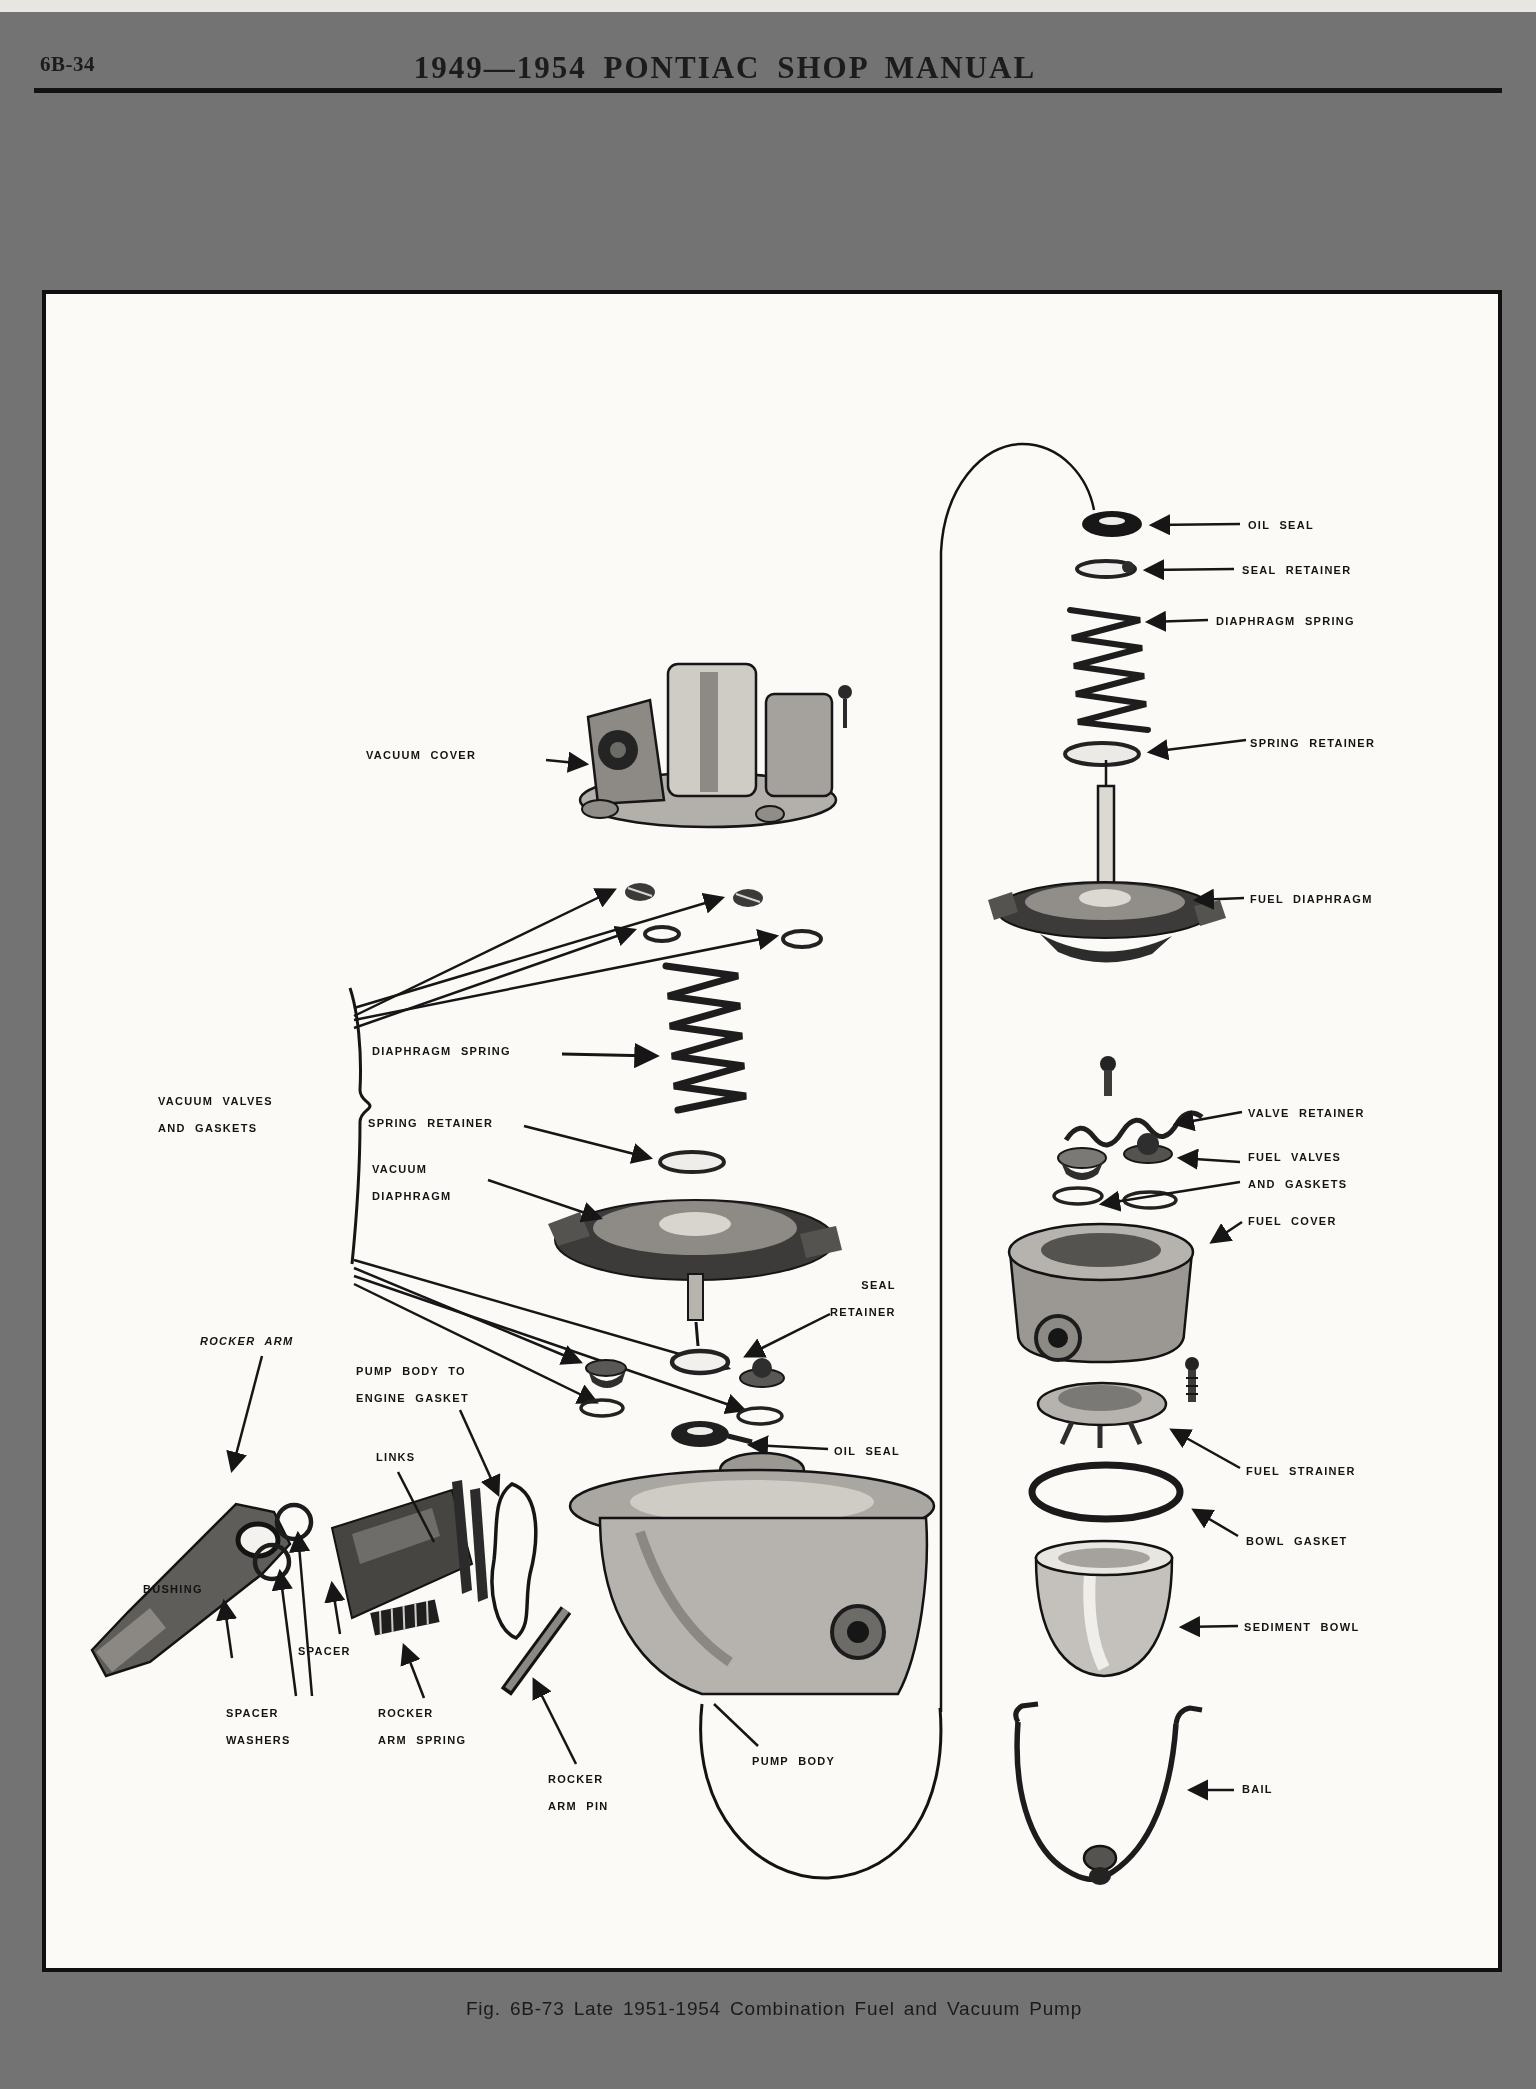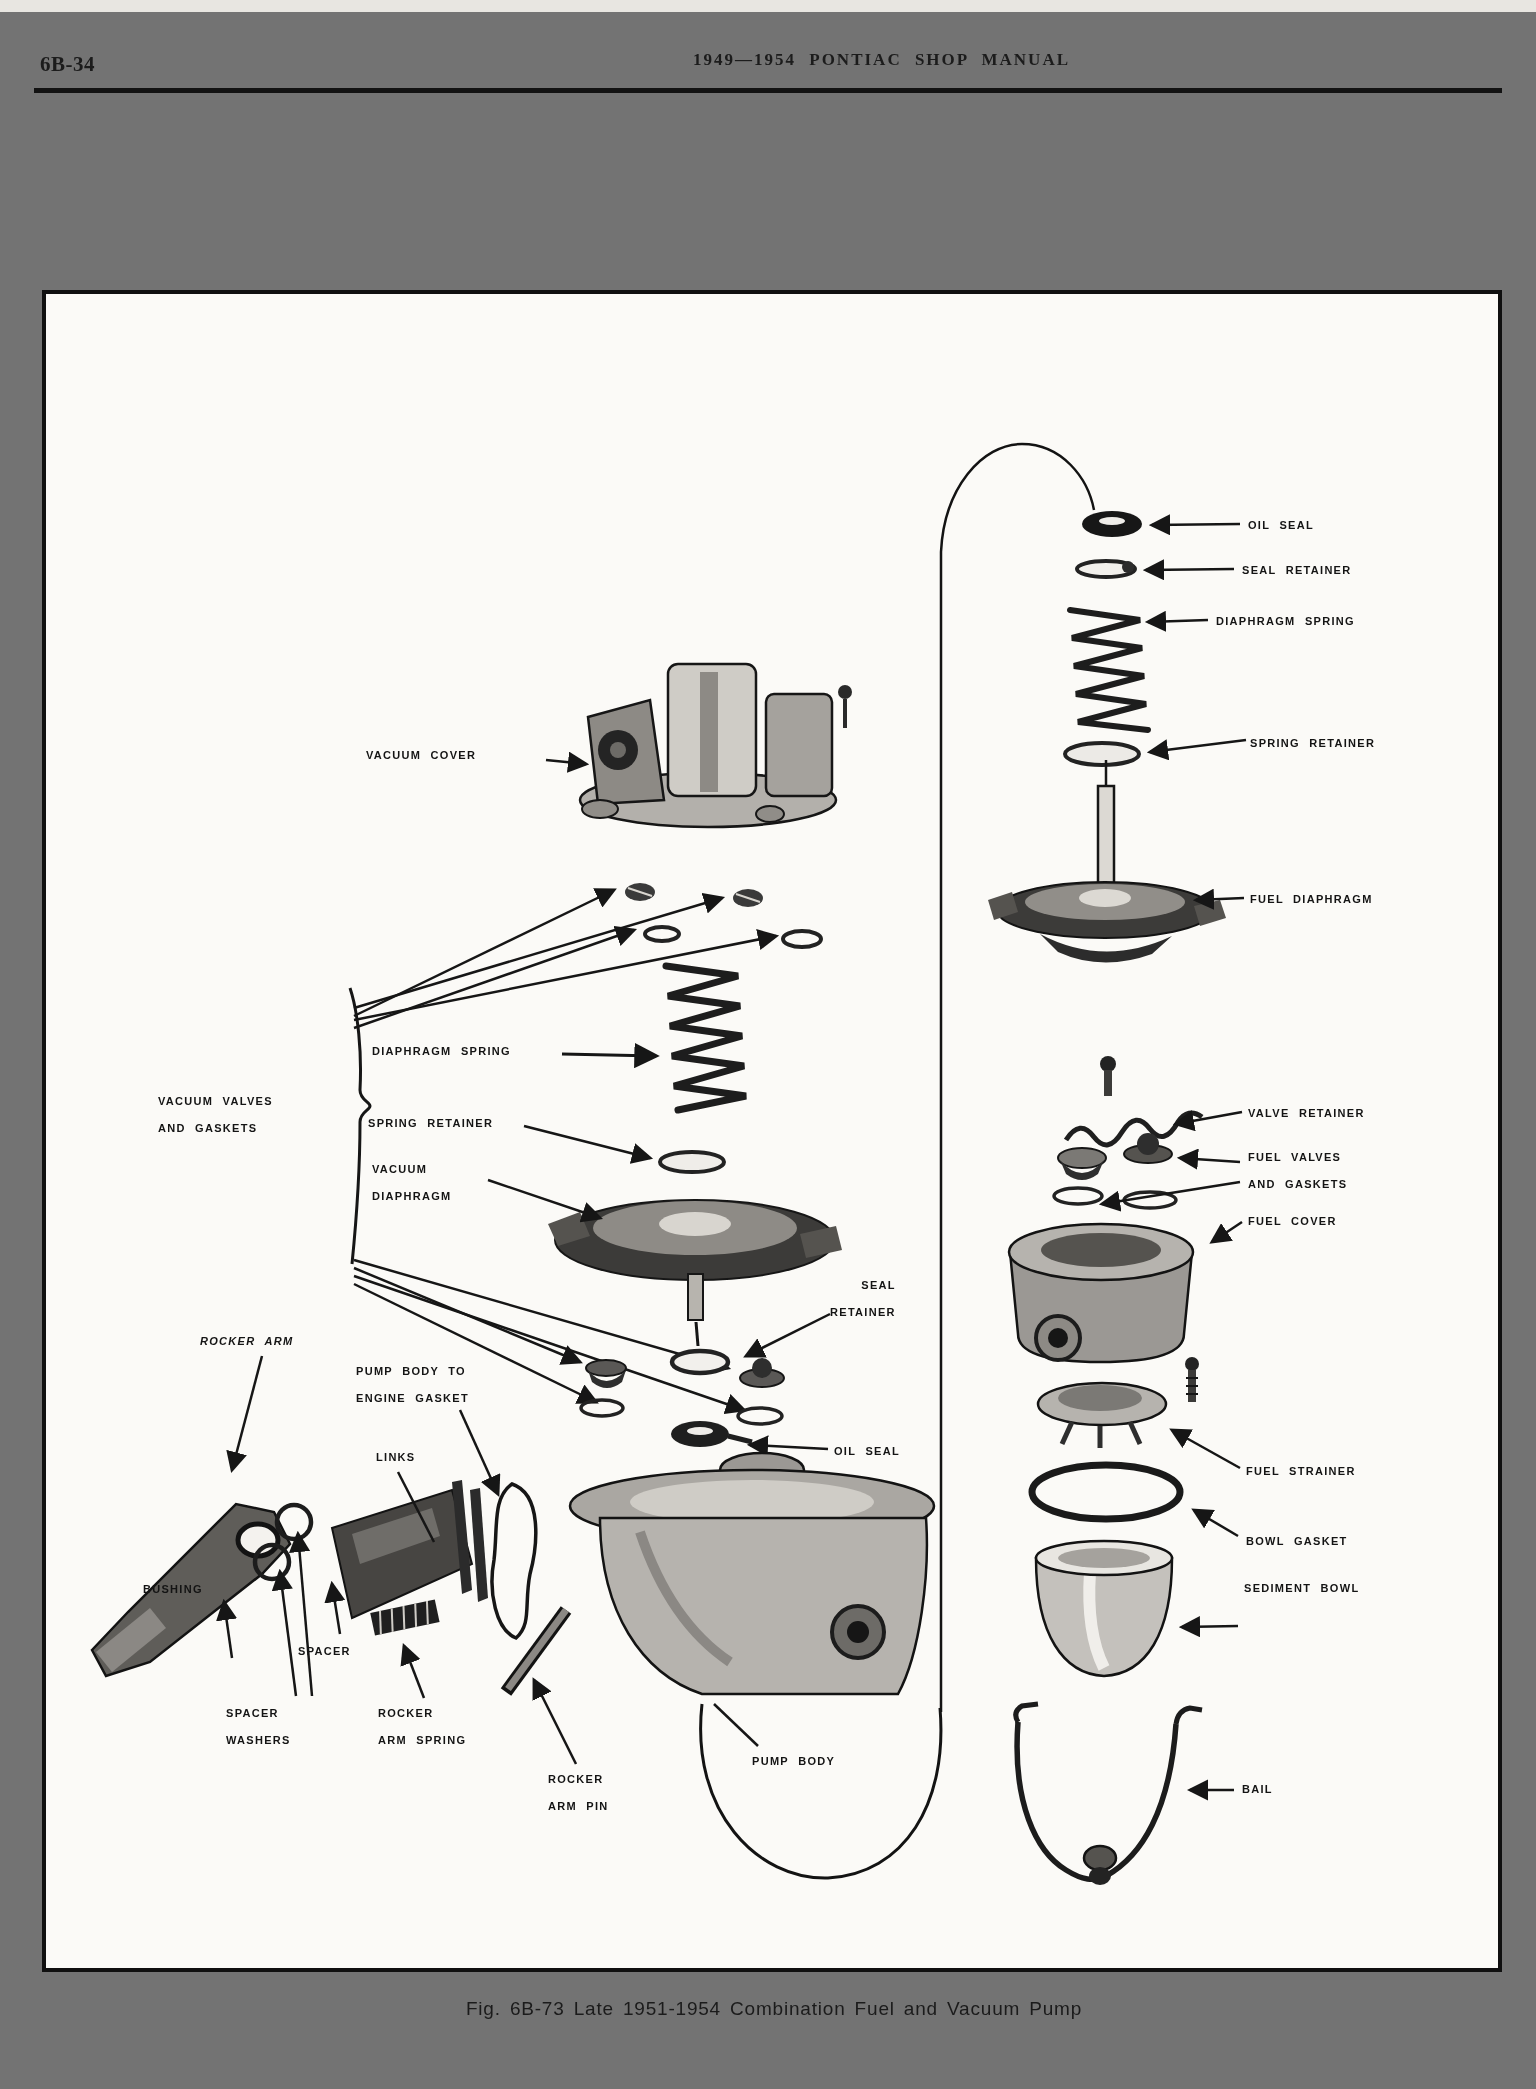--- a/index.html
+++ b/index.html
@@ -3,22 +3,22 @@
 <meta charset="utf-8">
 <style>
   html,body{margin:0;padding:0;background:#e8e6e1;}
   #page{
     position:relative;width:1536px;height:2089px;margin:12px auto;
     background:#737373;overflow:hidden;
     font-family:"Liberation Serif",serif;color:#1c1c1c;
   }
   
   .pageno{position:absolute;left:40px;top:40px;font-size:21px;font-weight:bold;letter-spacing:.5px;}
-  .htitle{position:absolute;left:380px;top:38px;width:690px;text-align:right;
-    font-size:17px;font-weight:bold;letter-spacing:2px;word-spacing:7px;}
+  .htitle{position:absolute;left:380px;top:38px;width:690px;text-align:center;
+    font-size:31px;font-weight:bold;letter-spacing:2px;word-spacing:7px;}
   .hrule{position:absolute;left:34px;top:76px;width:1468px;height:5px;background:#121212;}
   
   .col{position:absolute;top:108px;font-size:19.5px;line-height:31px;text-align:justify;}
   .col p{margin:0 0 13px 0;text-indent:28px;word-spacing:2.5px;}
   #colL{left:42px;width:525px;}
   #colR{left:592px;width:528px;}
   
   .figbox{position:absolute;left:42px;top:278px;width:1452px;height:1674px;
     border:4px solid #101010;background:#fbfaf7;}
   .diagram{position:absolute;left:0;top:0;pointer-events:none;}
@@ -307,17 +307,17 @@
   <div class="lbl" style="left:1242px;top:545px;">SEAL RETAINER</div>
   <div class="lbl" style="left:1216px;top:596px;">DIAPHRAGM SPRING</div>
   <div class="lbl" style="left:1250px;top:718px;">SPRING RETAINER</div>
   <div class="lbl" style="left:1250px;top:874px;">FUEL DIAPHRAGM</div>
   <div class="lbl" style="left:1248px;top:1088px;">VALVE RETAINER</div>
   <div class="lbl" style="left:1248px;top:1132px;">FUEL VALVES
 AND GASKETS</div>
   <div class="lbl" style="left:1248px;top:1196px;">FUEL COVER</div>
   <div class="lbl" style="left:1246px;top:1446px;">FUEL STRAINER</div>
   <div class="lbl" style="left:1246px;top:1516px;">BOWL GASKET</div>
-  <div class="lbl" style="left:1244px;top:1563px;">SEDIMENT BOWL</div>
+  <div class="lbl" style="left:1244px;top:1602px;">SEDIMENT BOWL</div>
   <div class="lbl" style="left:1242px;top:1764px;">BAIL</div>
 
   <div class="caption">Fig. 6B-73   Late 1951-1954 Combination Fuel and Vacuum Pump</div>
 </div>
 
 </body></html>

